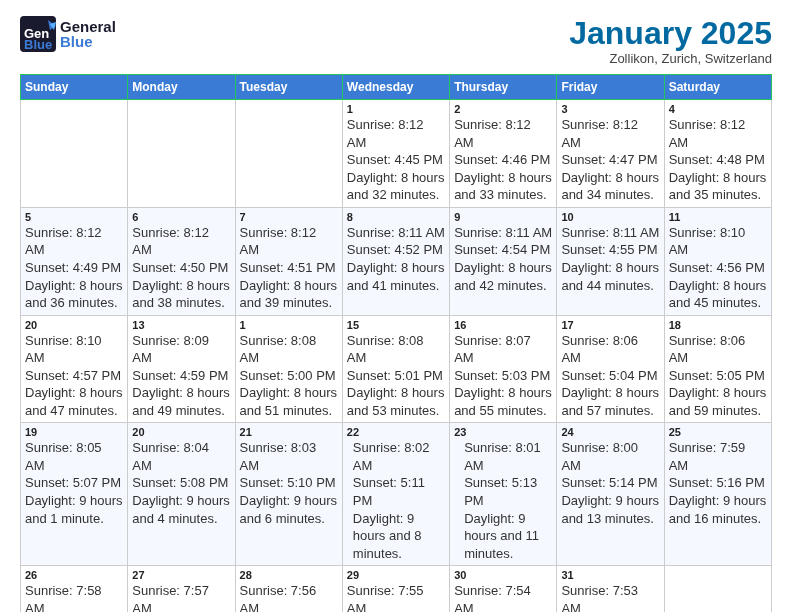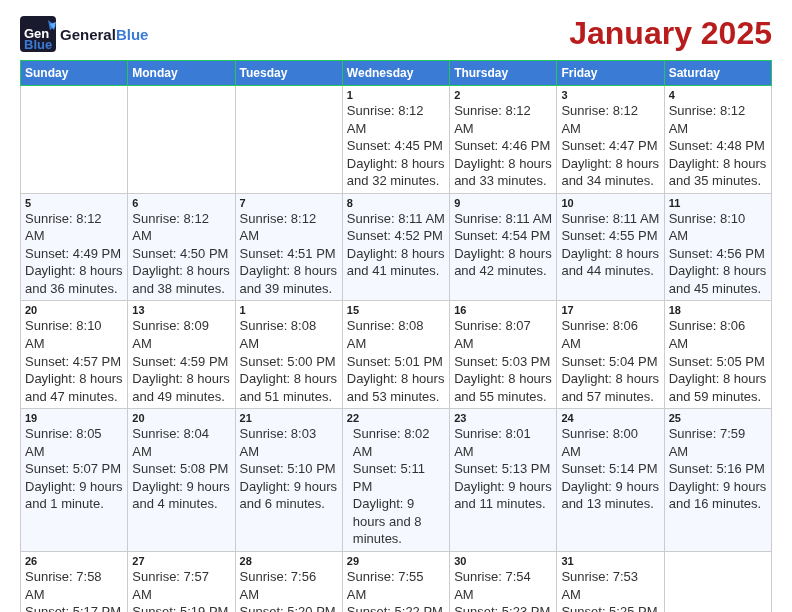--- a/index.html
+++ b/index.html
@@ -27,21 +27,21 @@
       display: flex;
       align-items: center;
       gap: 4px;
     }
     .title-area {
       text-align: right;
     }
     .month-title {
       font-size: 32px;
       font-weight: bold;
-      color: #b91c1c;
+      color: #0369a1;
       line-height: 1.1;
     }
     .location {
       font-size: 13px;
       color: #444;
     }
     .calendar {
       flex: 1;
       border: 1px solid #ccc;
       border-collapse: collapse;
@@ -90,27 +90,28 @@
 <div class="page">
   <div class="header">
     <div class="logo-wrapper">
       <svg width="36" height="36" viewBox="0 0 36 36">
         <rect width="36" height="36" rx="4" fill="#1a1a2e"></rect>
         <text x="4" y="22" font-size="13" font-weight="bold" fill="white" font-family="Arial">Gen</text>
         <text x="4" y="33" font-size="13" font-weight="bold" fill="#3a7bd5" font-family="Arial">Blue</text>
         <polygon points="28,4 36,10 30,14" fill="#3a7bd5"></polygon>
         <polygon points="30,8 36,6 34,14" fill="#5ab0ff"></polygon>
       </svg>
-      <div style="display:flex;flex-direction:row;line-height:1;">
+      <div style="display:flex;flex-direction:column;line-height:1;">
         <span style="font-size:15px;font-weight:bold;color:#1a1a2e;">General</span>
         <span style="font-size:15px;font-weight:bold;color:#3a7bd5;">Blue</span>
       </div>
     </div>
     <div class="title-area">
       <div class="month-title">January 2025</div>
+      <div class="location">Zollikon, Zurich, Switzerland</div>
     </div>
   </div>
 
   <table class="calendar">
     <thead>
       <tr>
 
       <th>Sunday</th>
           <th>Monday</th>
           <th>Tuesday</th>
@@ -258,21 +259,21 @@
 Daylight: 9 hours and 6 minutes.</div>
           </td>
           <td>
             <span class="day-num">22</span>
             <div class="cell-text" style="white-space: pre-line; margin-left: 6px;">Sunrise: 8:02 AM
 Sunset: 5:11 PM
 Daylight: 9 hours and 8 minutes.</div>
           </td>
           <td>
             <span class="day-num">23</span>
-            <div class="cell-text" style="white-space: pre-line;">Sunrise: 8:01 AM
+            <div class="cell-text" style="white-space: pre-line; margin-left: 10px;">Sunrise: 8:01 AM
 Sunset: 5:13 PM
 Daylight: 9 hours and 11 minutes.</div>
           </td>
           <td>
             <span class="day-num">24</span>
             <div class="cell-text" style="white-space: pre-line;">Sunrise: 8:00 AM
 Sunset: 5:14 PM
 Daylight: 9 hours and 13 minutes.</div>
           </td>
           <td>

